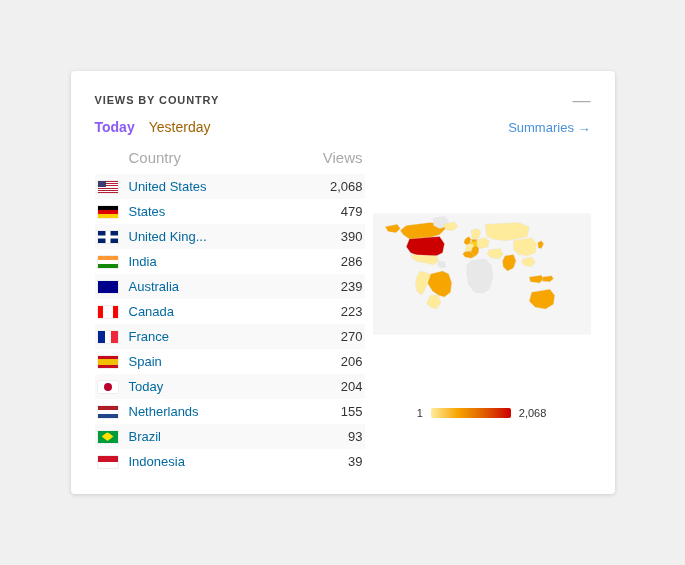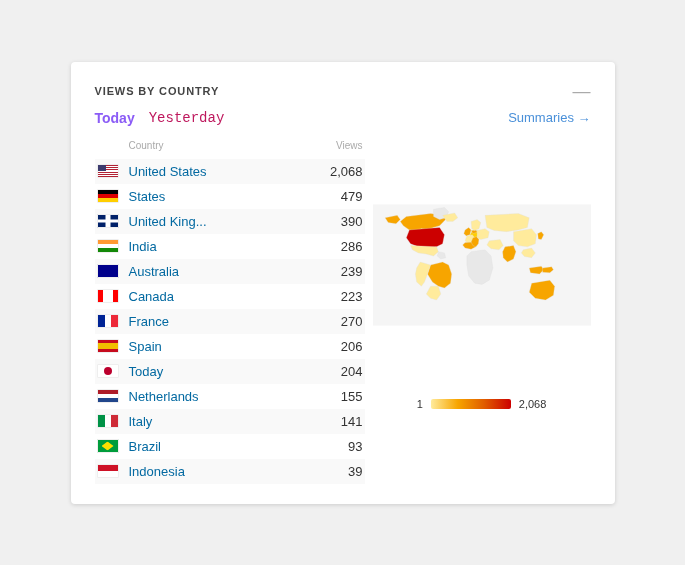--- a/index.html
+++ b/index.html
@@ -51,23 +51,22 @@
       font-size: 14px;
       font-weight: 700;
       color: #333;
       cursor: pointer;
     }
     .tab.active {
       color: #8b5cf6;
       text-align: center;
     }
     .tab.inactive {
-      color: #be185d;
+      color: #a16207;
       font-weight: 400;
-      font-family: Liberation Mono, monospace;
     }
     .summaries-link {
       font-size: 13px;
       color: #4a90d9;
       cursor: pointer;
     }
     .content-area {
       display: flex;
       gap: 0;
     }
@@ -75,21 +74,21 @@
       width: 270px;
       flex-shrink: 0;
     }
     .col-headers {
       display: flex;
       justify-content: space-between;
       padding: 0 0 6px 34px;
       margin-bottom: 2px;
     }
     .col-header {
-      font-size: 10px;
+      font-size: 15px;
       color: #aaa;
     }
     .col-header.views {
       margin-right: 2px;
     }
     .country-row {
       display: flex;
       align-items: center;
       padding: 5px 2px 5px 2px;
       font-size: 13px;
@@ -233,25 +232,20 @@
             <span class="flag flag-jp"></span>
             <span class="country-name">Today</span>
             <span class="country-views">204</span>
           </div>
           <div class="country-row">
             <span class="flag flag-nl"></span>
             <span class="country-name">Netherlands</span>
             <span class="country-views">155</span>
           </div>
           <div class="country-row">
-            <span class="flag flag-it"></span>
-            <span class="country-name">Italy</span>
-            <span class="country-views">141</span>
-          </div>
-          <div class="country-row">
             <span class="flag flag-br"></span>
             <span class="country-name">Brazil</span>
             <span class="country-views">93</span>
           </div>
           <div class="country-row">
             <span class="flag flag-id"></span>
             <span class="country-name">Indonesia</span>
             <span class="country-views">39</span>
           </div>
         </div>

